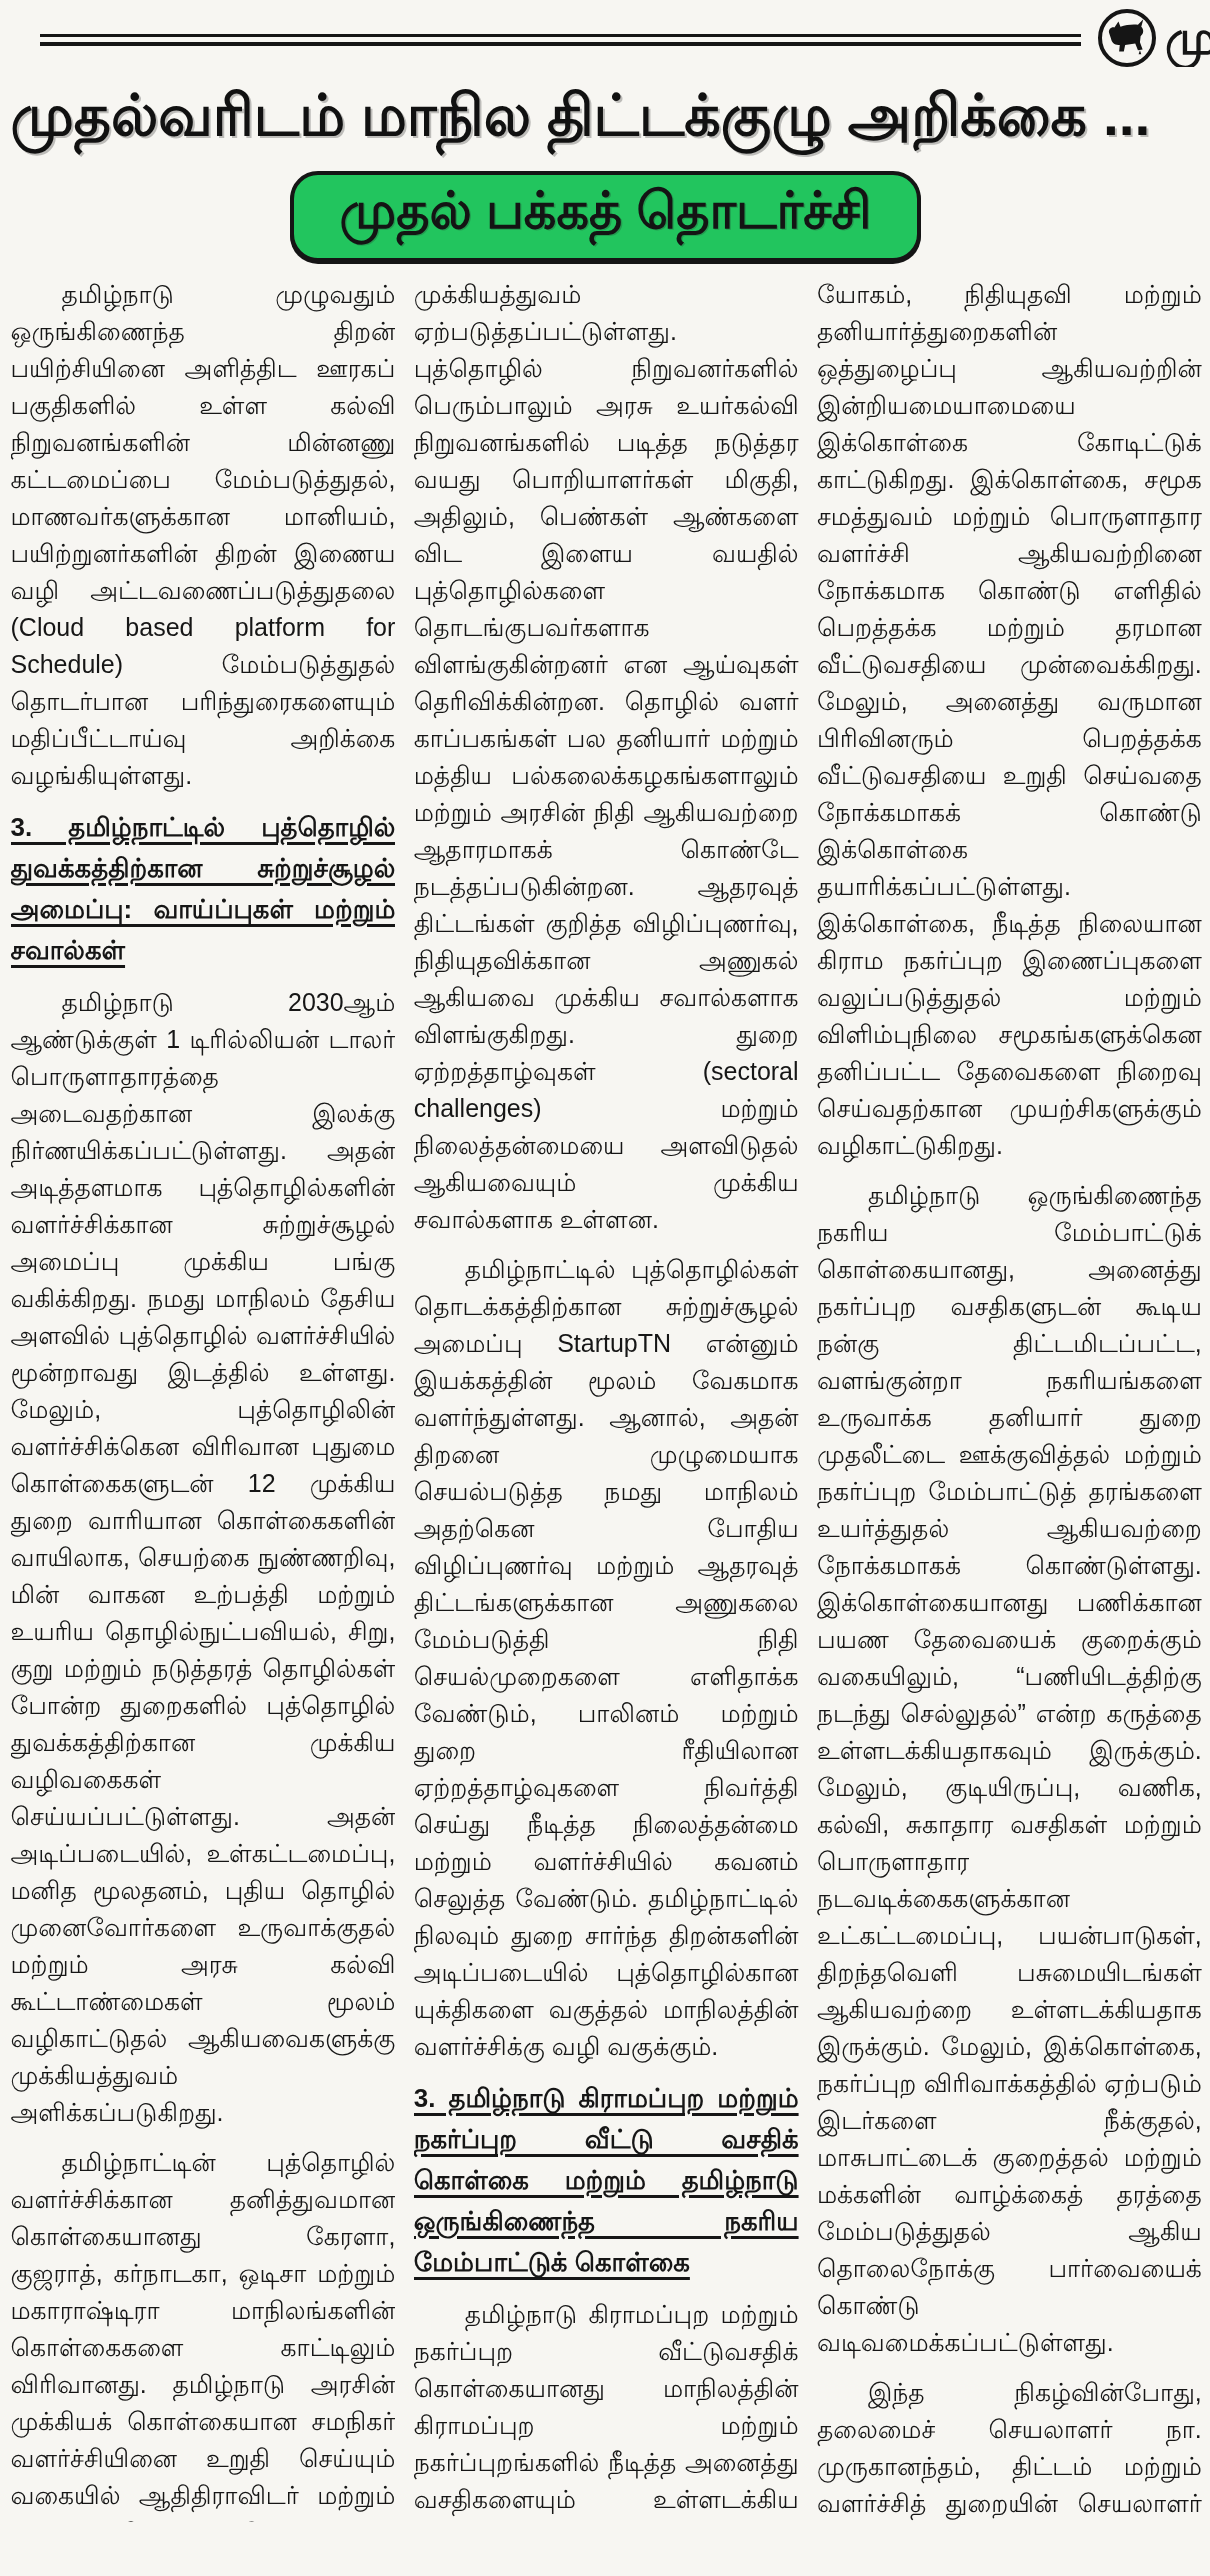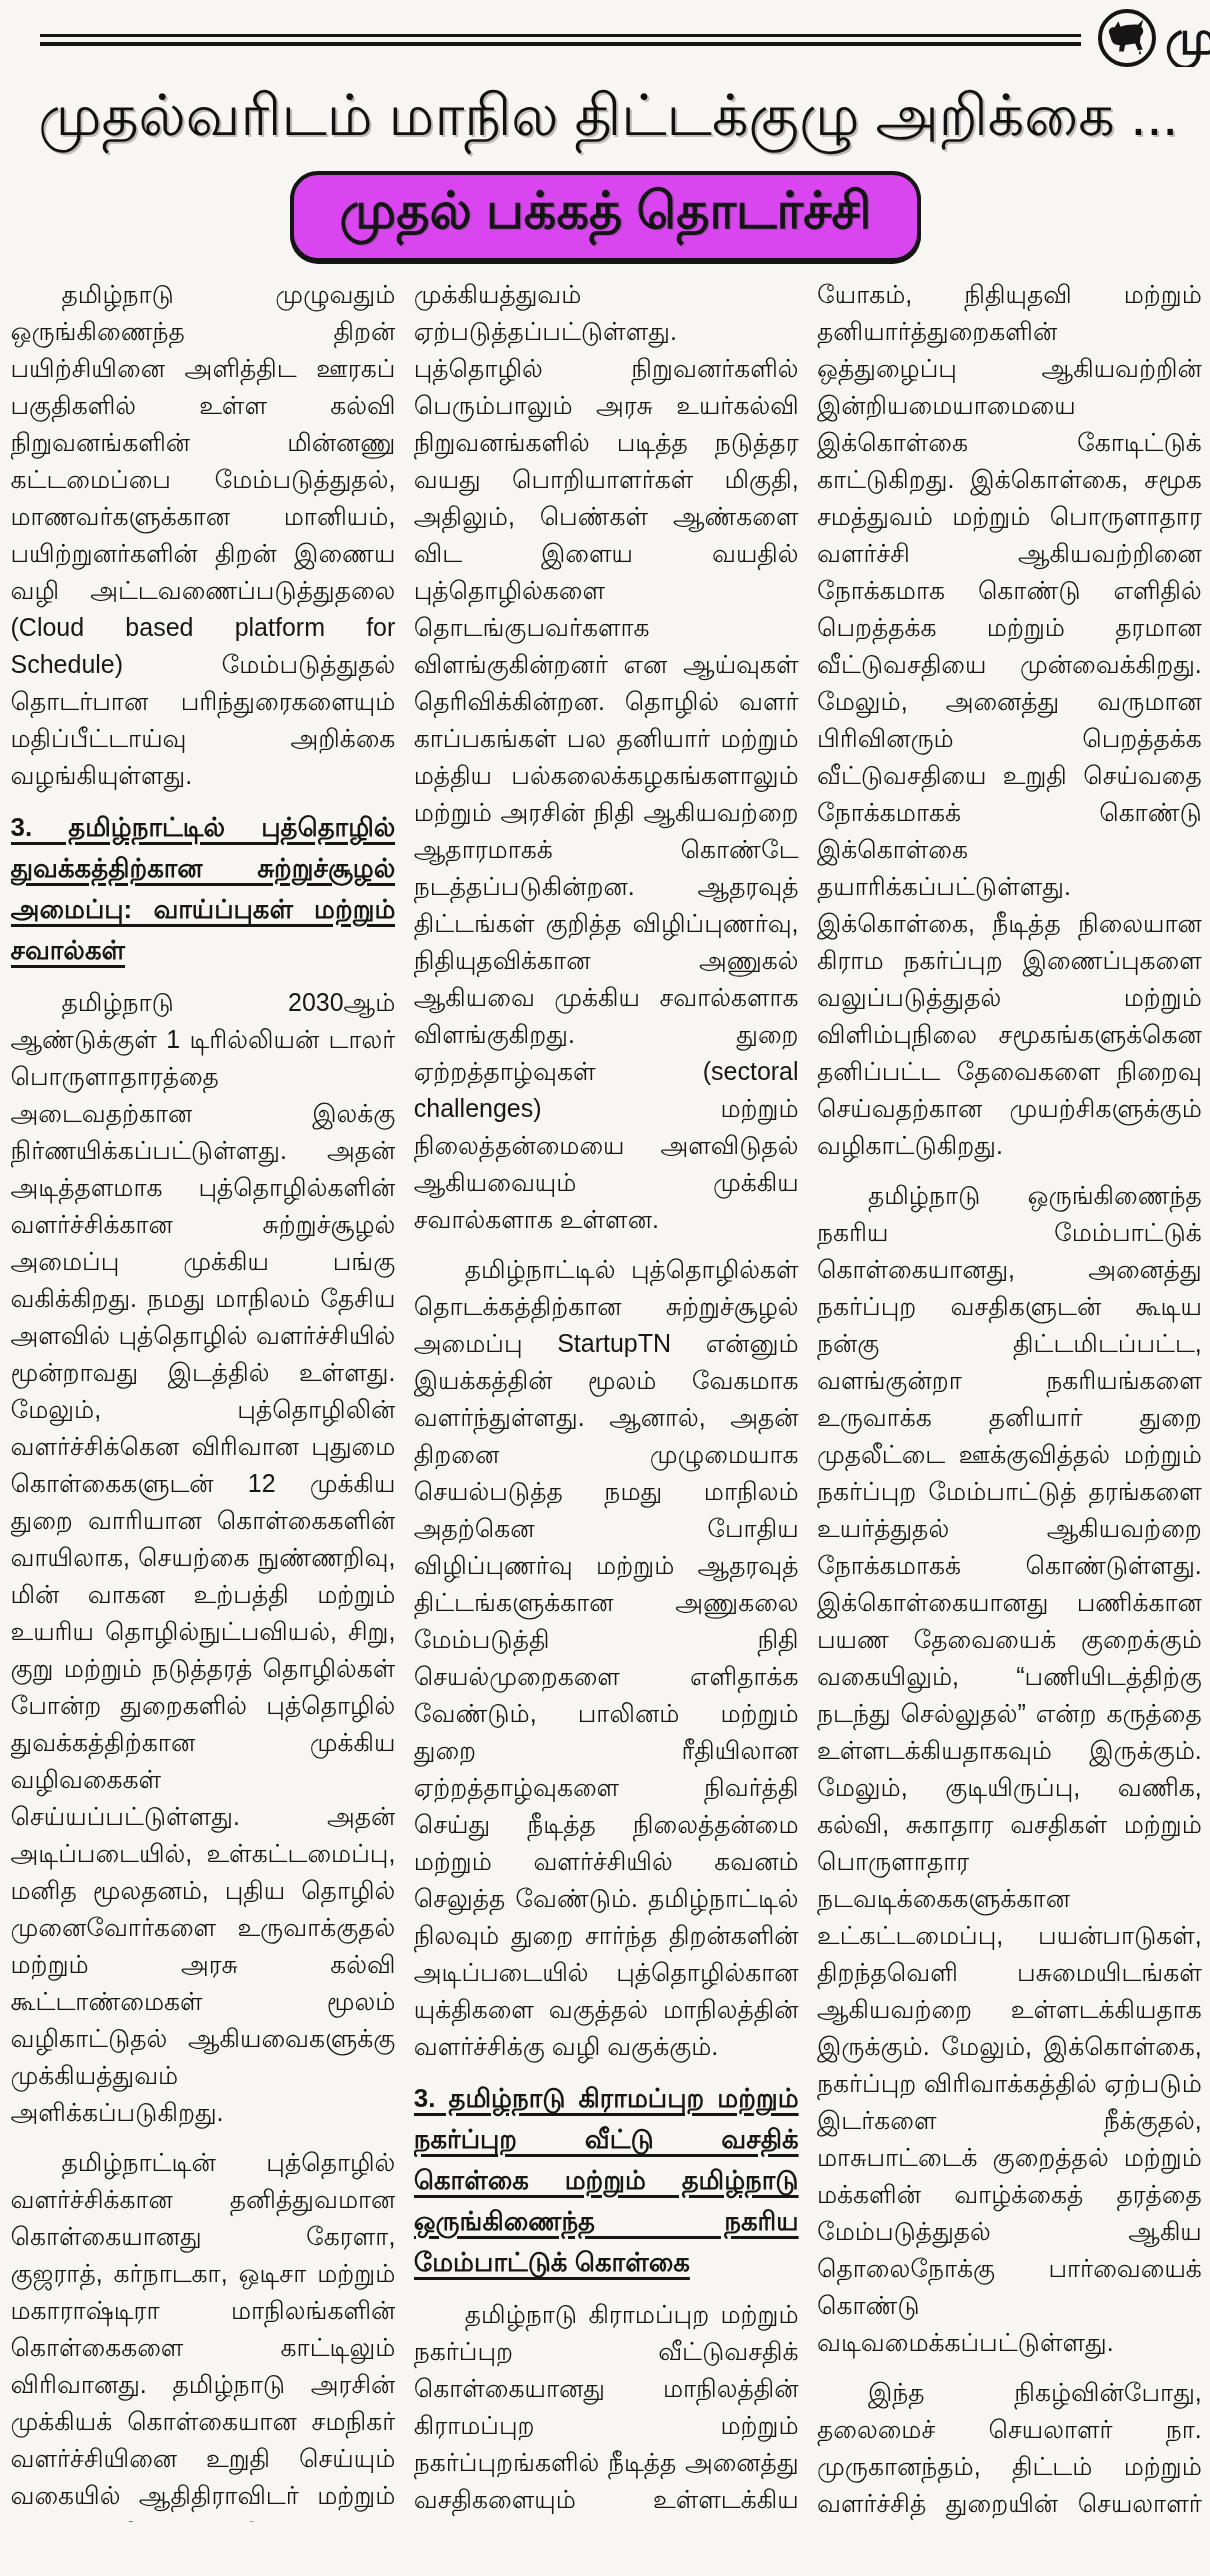--- a/index.html
+++ b/index.html
@@ -53,37 +53,36 @@
     font-weight: bold;
     line-height: 58px;
     margin-left: 9.2px;
     width: 46px;
     overflow: hidden;
     flex: 0 0 auto;
   }
   
   .headline {
     font-size: 57px;
-    font-weight: 400;
+    font-weight: 700;
     line-height: 1.25;
     padding: 10.5px 5.3px 0 10.5px;
     letter-spacing: 0;
     white-space: nowrap;
     color: #111;
     text-shadow: 2px 2px 0 rgba(40,40,40,0.28);
-    text-align: center;
   }
   
   .continuation-box {
     width: fit-content;
     margin: 20px auto 0 auto;
     padding: 6.6px 46px 10.5px 46px;
     border: 4px solid #151515;
     border-radius: 28px;
-    background: #d946ef;
+    background: #22c55e;
     box-shadow: 0 2px 0 #151515;
   }
   .continuation-box .label {
     font-size: 51px;
     font-weight: 900;
     color: #141414;
     text-shadow: 1.3px 1.3px 0 rgba(40,40,40,0.25);
     white-space: nowrap;
   }
   

